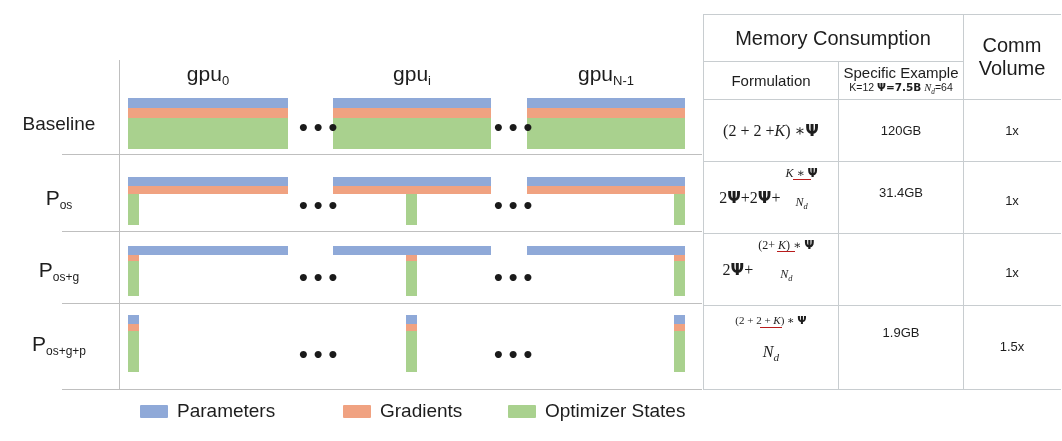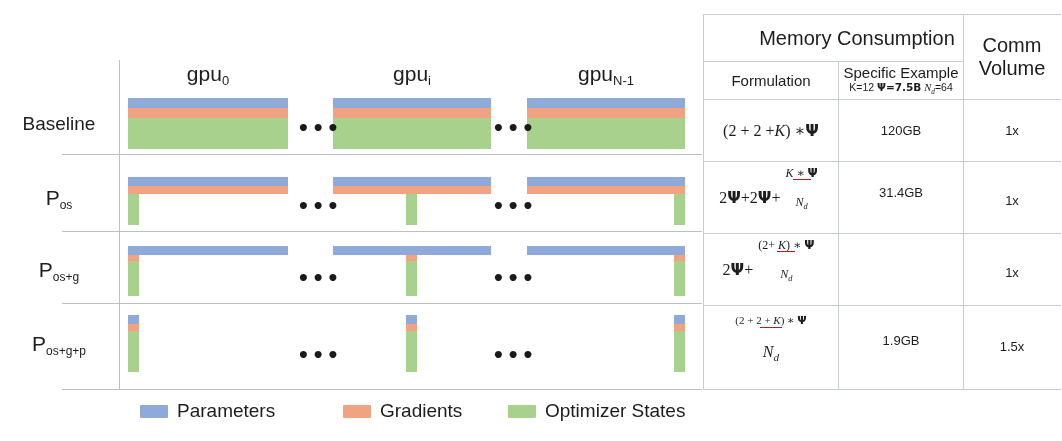--- a/index.html
+++ b/index.html
@@ -180,21 +180,21 @@
   <div class="tbl-line" style="left:703px;top:61px;width:260px;height:1px;"></div>
   <div class="tbl-line" style="left:703px;top:99px;width:358px;height:1px;"></div>
   <div class="tbl-line" style="left:703px;top:161px;width:358px;height:1px;"></div>
   <div class="tbl-line" style="left:703px;top:233px;width:358px;height:1px;"></div>
   <div class="tbl-line" style="left:703px;top:305px;width:358px;height:1px;"></div>
   <div class="tbl-line" style="left:703px;top:389px;width:358px;height:1px;"></div>
   <div class="tbl-line" style="left:703px;top:14px;width:1px;height:376px;"></div>
   <div class="tbl-line" style="left:838px;top:61px;width:1px;height:329px;"></div>
   <div class="tbl-line" style="left:963px;top:14px;width:1px;height:376px;"></div>
 
-  <div class="tbl-cell th-big" style="left:728px;top:15px;width:258px;height:46px;">Memory Consumption</div>
+  <div class="tbl-cell th-big" style="left:704px;top:15px;width:258px;height:46px;">Memory Consumption</div>
   <div class="tbl-cell th-sm" style="left:704px;top:62px;width:134px;height:37px;">Formulation</div>
   <div class="tbl-cell" style="left:839px;top:62px;width:124px;height:37px;flex-direction:column;justify-content:center;">
     <span class="th-sm">Specific Example</span>
     <span class="th-note">
       <span>K=12</span>&nbsp;<span class="mpsi">Ψ=7.5B</span>&nbsp;<span class="mi">N</span><span class="sub mi">d</span><span>=64</span>
     </span>
   </div>
   <div class="tbl-cell th-big" style="left:964px;top:15px;width:96px;height:84px;line-height:1.15;padding:0 6px;box-sizing:border-box;">Comm Volume</div>
 
   <div class="tbl-cell td-form" style="left:704px;top:100px;width:134px;height:61px;">
@@ -231,21 +231,21 @@
       </span>
   </div>
   <div class="tbl-cell td-val" style="left:964px;top:240px;width:96px;height:65px;">1x</div>
 
   <div class="tbl-cell td-form" style="left:704px;top:306px;width:134px;height:83px;">
     <span class="frac frac-lg">
         <span class="num"><span>(2 + 2 + </span><span class="mi">K</span><span>) ∗ </span><span class="mpsi">Ψ</span></span>
         <span class="den"><span class="mi">N</span><span class="sub mi">d</span></span>
       </span>
   </div>
-  <div class="tbl-cell td-val" style="left:839px;top:312px;width:124px;height:56px;">1.9GB</div>
+  <div class="tbl-cell td-val" style="left:839px;top:304px;width:124px;height:56px;">1.9GB</div>
   <div class="tbl-cell td-val" style="left:964px;top:316px;width:96px;height:60px;">1.5x</div>
 
   <div class="legend" style="left:140px;top:400px;">
     <span class="legend-swatch" style="background:#8fa9d8;"></span>
     <span class="legend-text">Parameters</span>
   </div>
   <div class="legend" style="left:343px;top:400px;">
     <span class="legend-swatch" style="background:#f0a281;"></span>
     <span class="legend-text">Gradients</span>
   </div>

